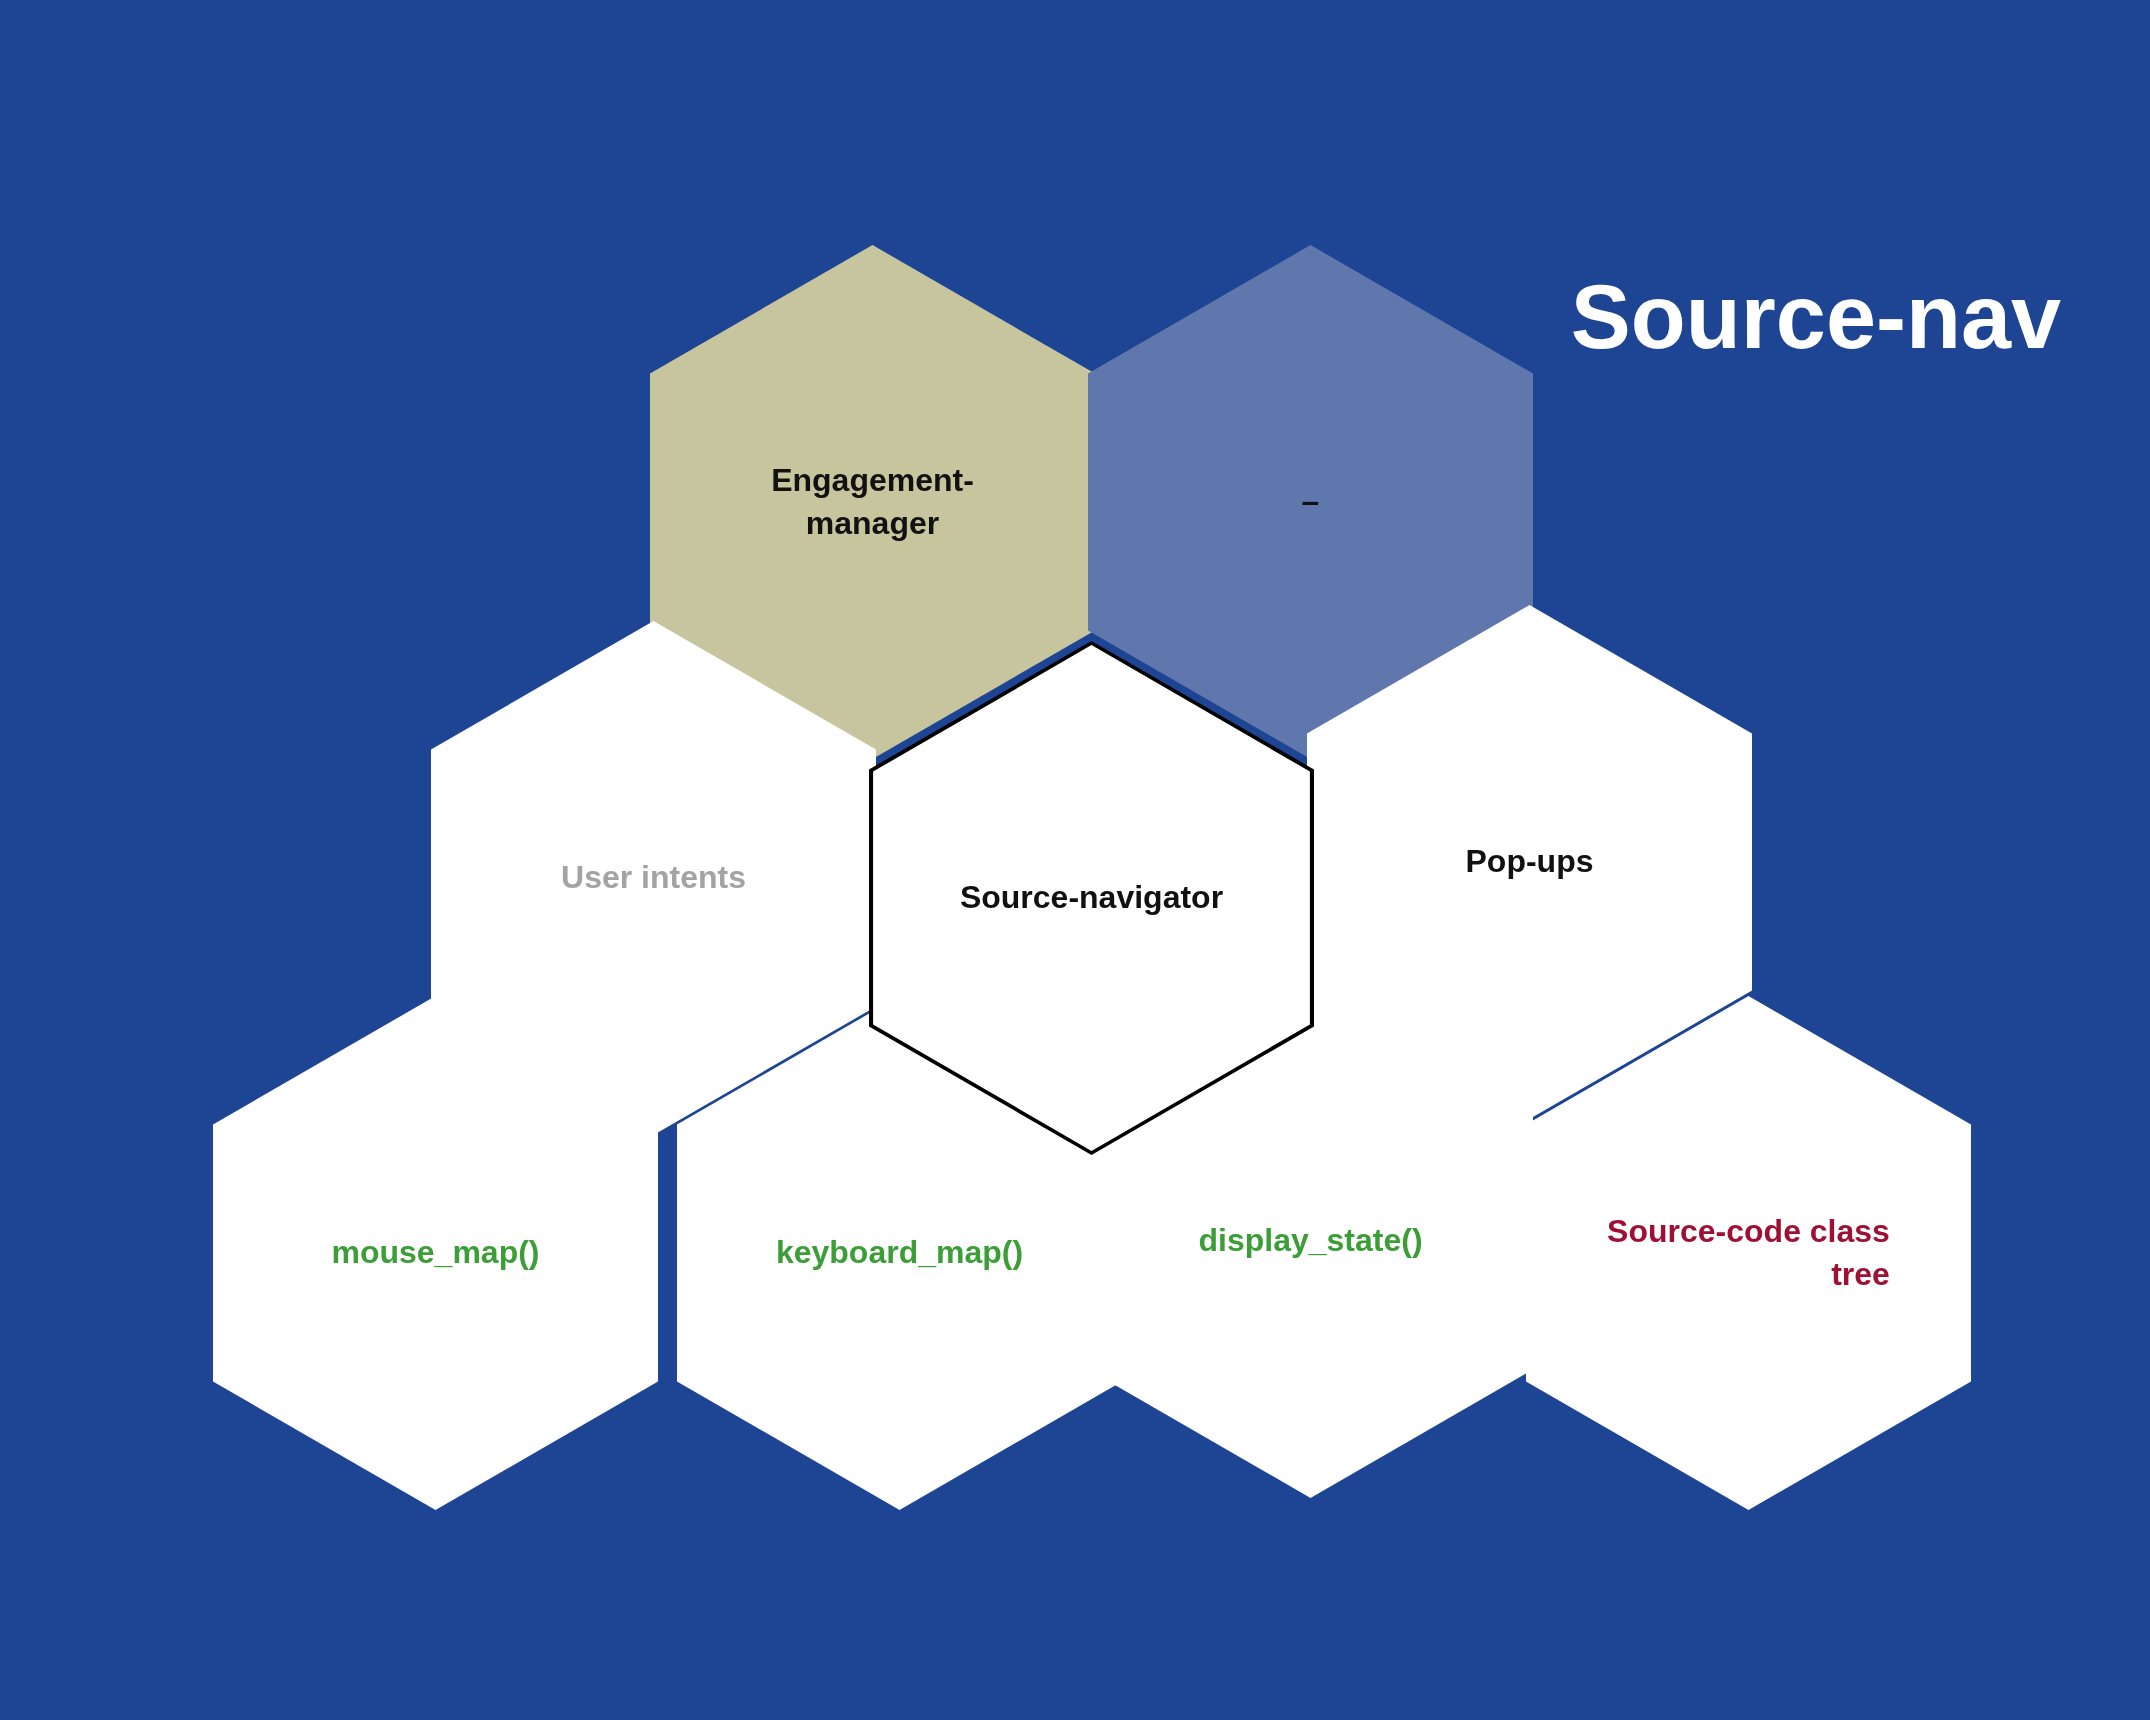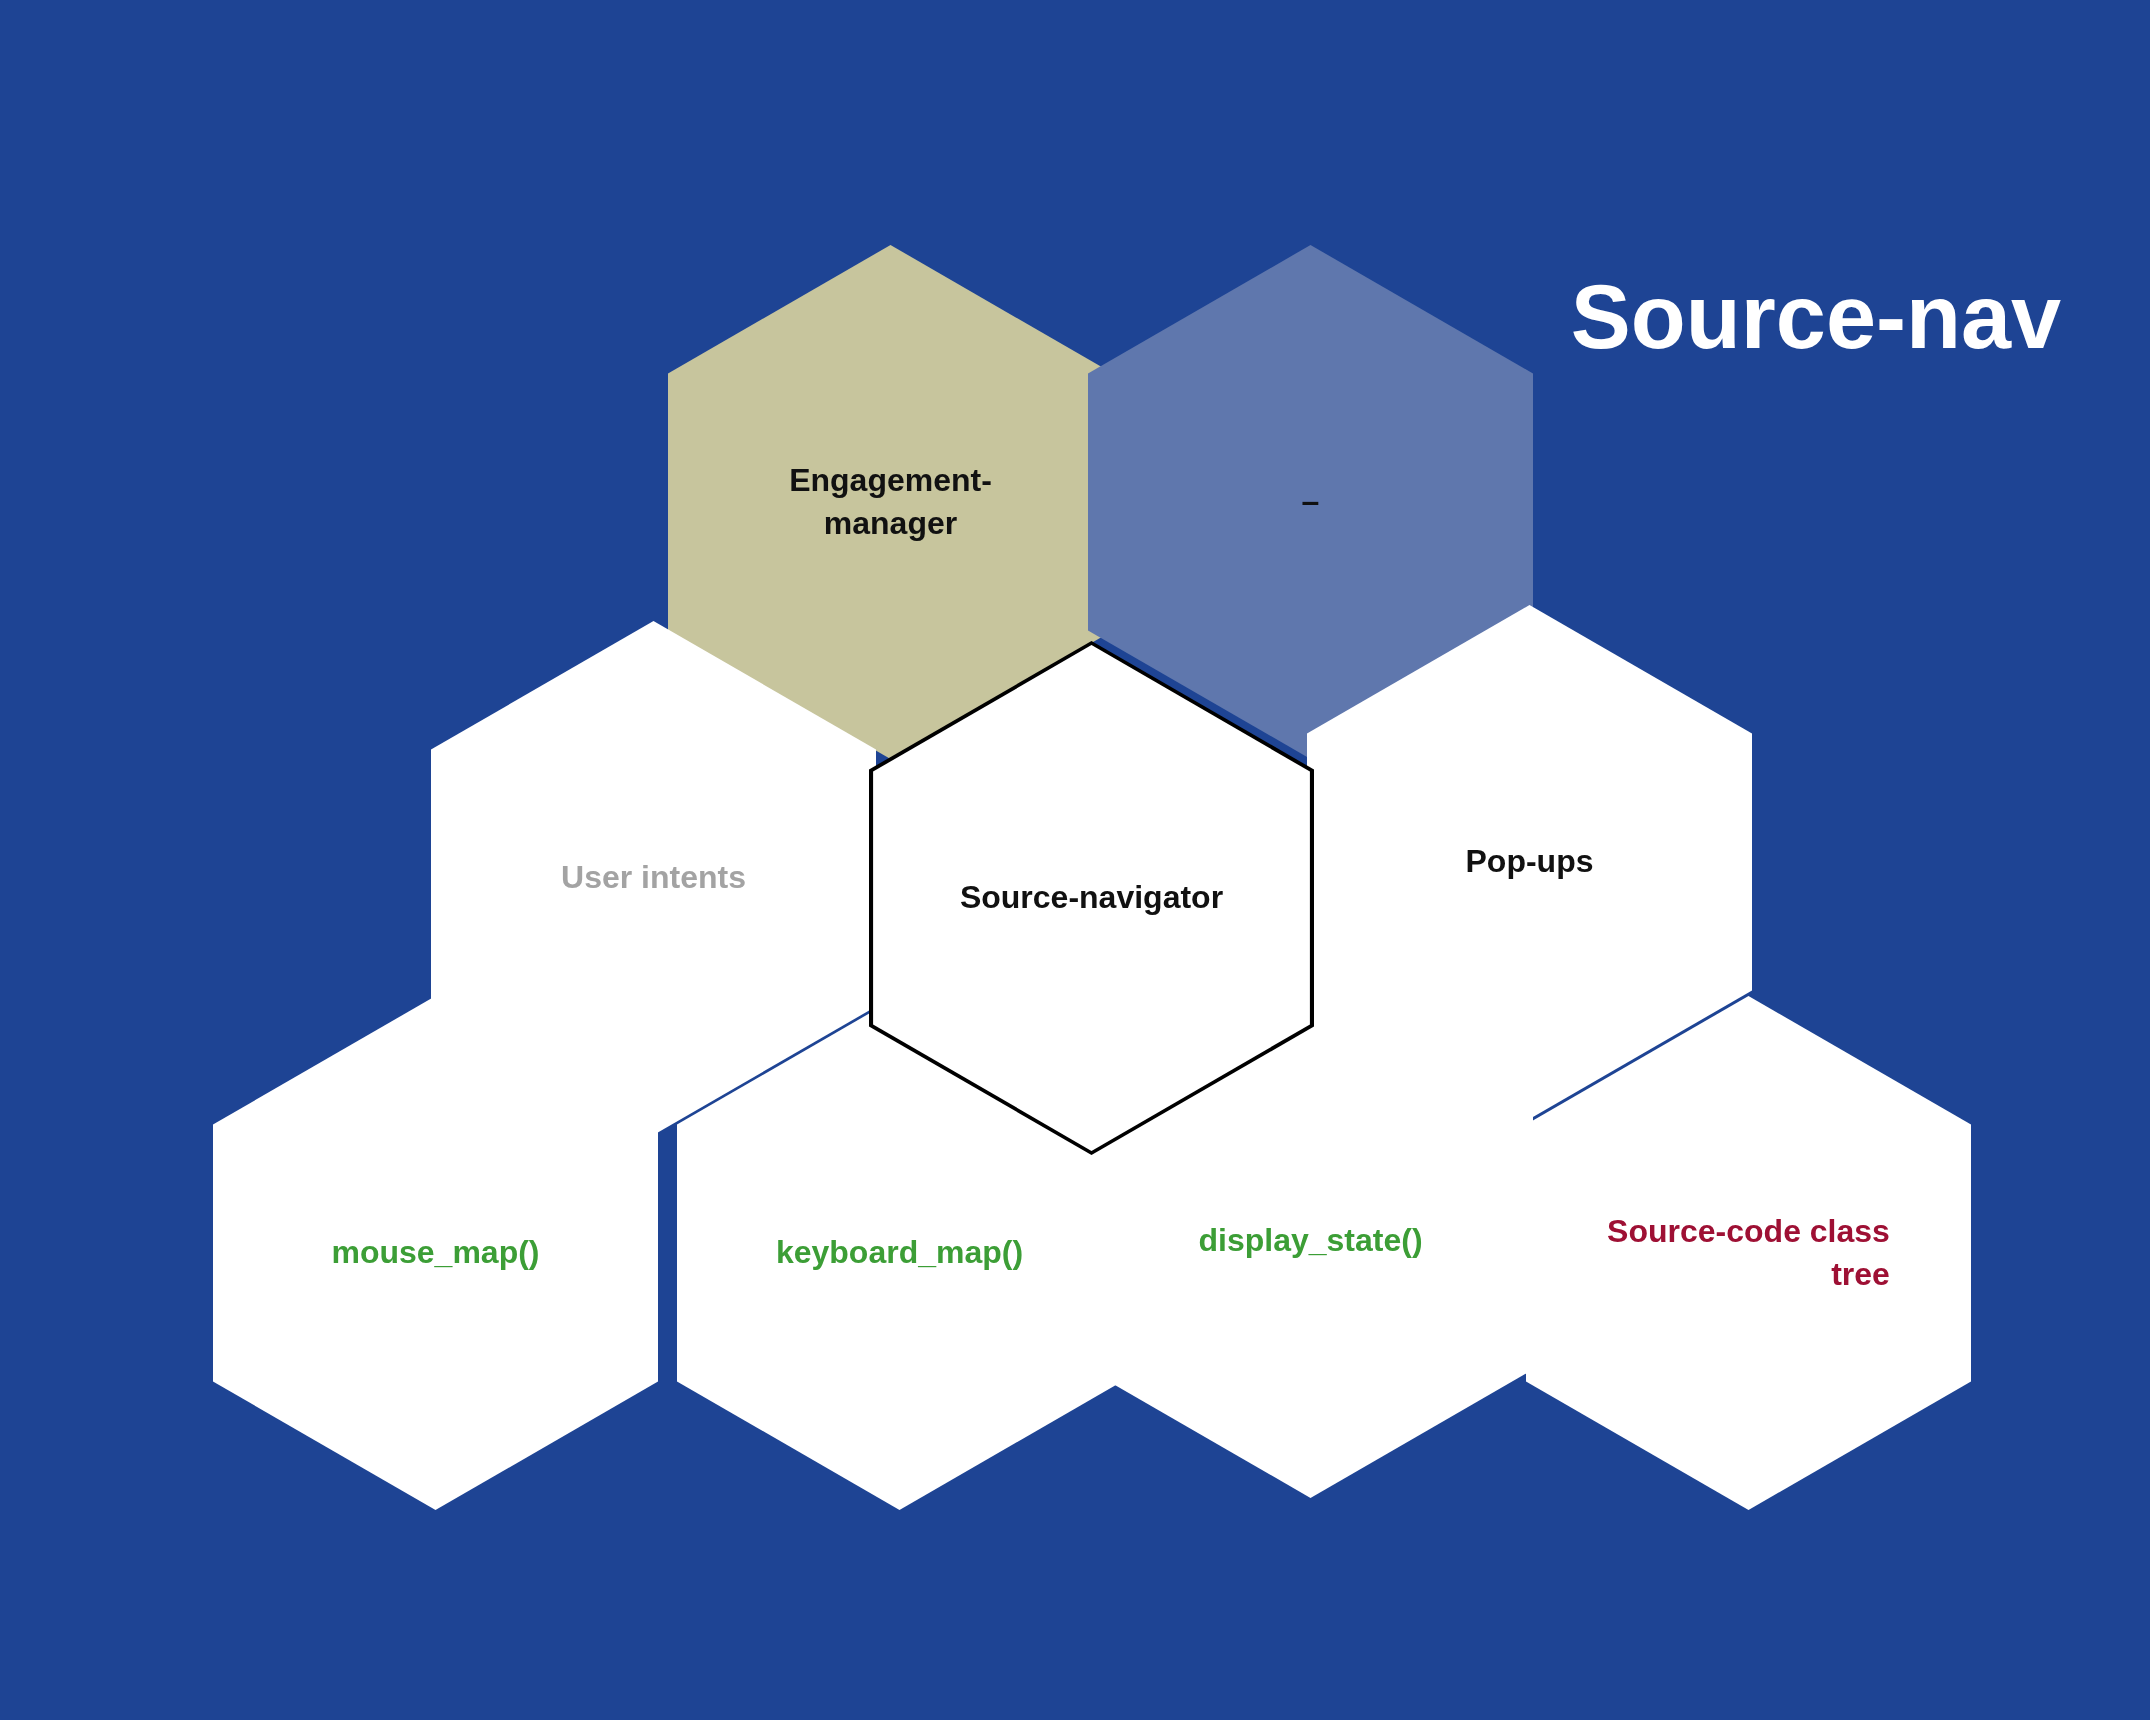--- a/index.html
+++ b/index.html
@@ -67,21 +67,21 @@
   .fill-white .shape { background: #ffffff; }
   .bordered   .shape { background: #000000; }
 
   
   .txt-black .label { color: #111111; }
   .txt-gray  .label { color: #a3a3a3; }
   .txt-green .label { color: #3c9e36; text-align: right; }
   .txt-red   .label { color: #9e1034; text-align: right; }
 
   
-  .h1 { left: 668px; top: 245px;  z-index: 1; text-decoration: underline; }  
+  .h1 { left: 650px; top: 245px;  z-index: 1; text-decoration: underline; }  
   .h2 { left: 1088px; top: 245px;  z-index: 1; }  
   .h3 { left: 431px;  top: 621px; z-index: 2; }  
   .h4 { left: 869px; top: 641px; z-index: 3; }  
   .h5 { left: 1307px; top: 605px; z-index: 2; }  
   .h6 { left: 213px;  top: 996px; z-index: 2; }  
   .h7 { left: 677px; top: 996px; z-index: 2; }  
   .h8 { left: 1088px; top: 984px; z-index: 2; }  
   .h9 { left: 1526px; top: 996px; z-index: 2; }  
 </style>
 </head>

